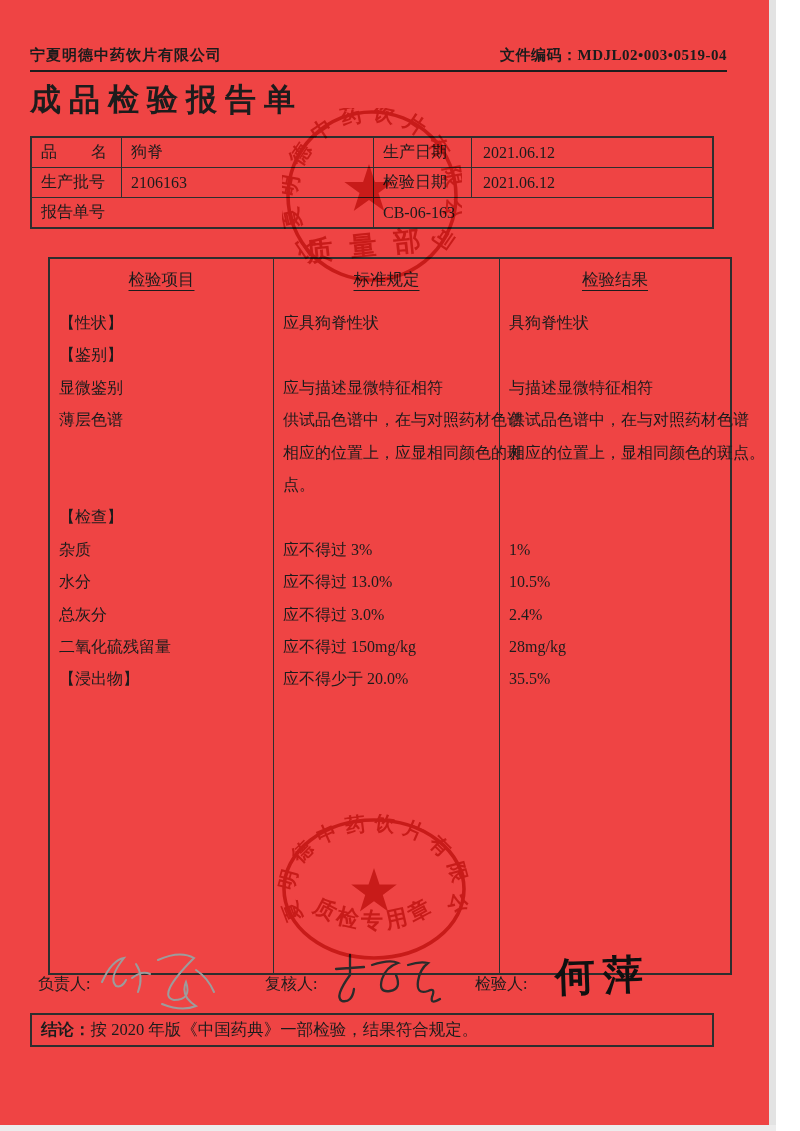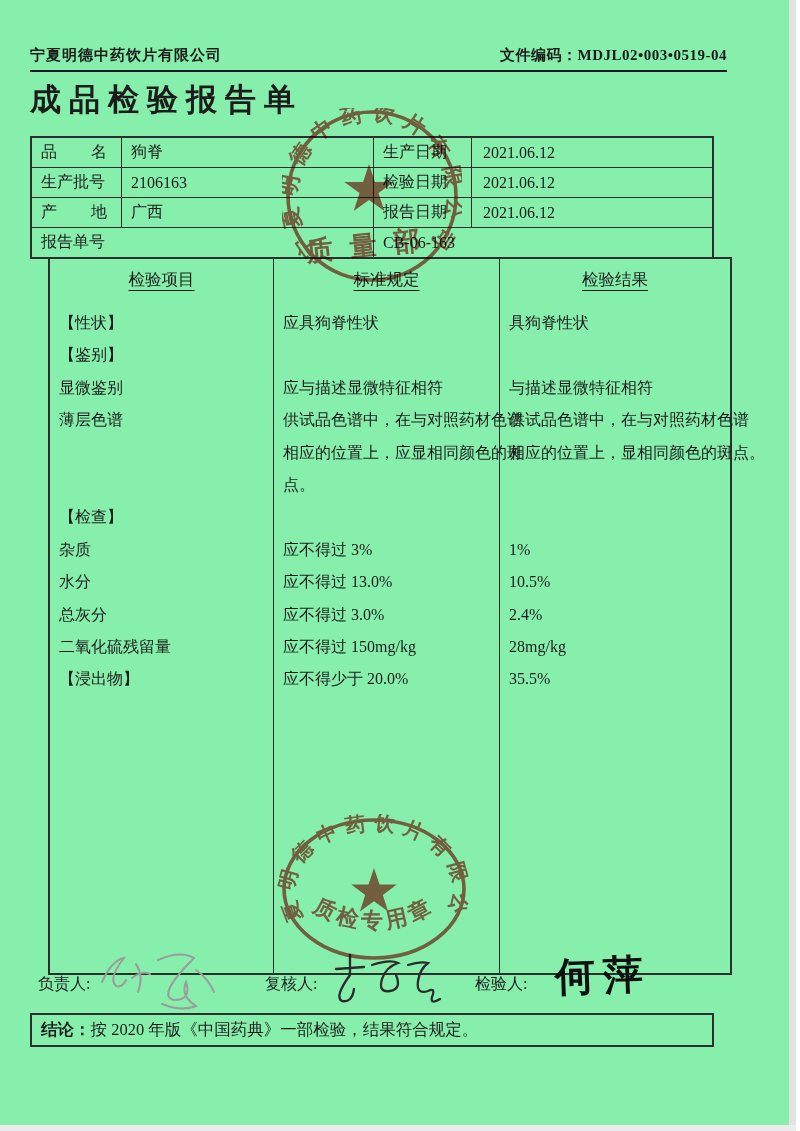--- a/index.html
+++ b/index.html
@@ -1,18 +1,18 @@
 <!DOCTYPE html>
 <html><head>
 <meta charset="utf-8">
 <style>
   html,body{margin:0;padding:0;background:#ffffff;}
   .page{
-    position:relative;width:776px;height:1131px;background:#86efac;overflow:hidden;
-    font-family:"Liberation Serif", serif;color:#1c1c1c;padding-left:20px;
+    position:relative;width:776px;height:1131px;background:#ef4444;overflow:hidden;
+    font-family:"Liberation Serif", serif;color:#1c1c1c;
   }
   .scan-edge-r{position:absolute;top:0;right:0;width:7px;height:100%;background:#e3e3e3;}
   .scan-edge-b{position:absolute;left:0;bottom:0;width:100%;height:6px;background:#ececec;}
 
   
   .hdr{position:absolute;top:46px;left:30px;width:697px;display:flex;justify-content:space-between;align-items:flex-end;}
   .hdr .company{font-family:"Liberation Sans",sans-serif;font-weight:bold;font-size:15px;letter-spacing:1px;}
   .hdr .filecode{font-size:15px;font-weight:bold;letter-spacing:.5px;}
   .hdr-rule{position:absolute;top:70px;left:30px;width:697px;height:2px;background:#1d1d1d;}
 
@@ -81,26 +81,20 @@
           <td class="lbl2">生产日期</td>
           <td class="valdate">2021.06.12</td>
         </tr>
         <tr>
           <td class="lbl">生产批号</td>
           <td class="val1">2106163</td>
           <td class="lbl2">检验日期</td>
           <td class="valdate">2021.06.12</td>
         </tr>
         <tr>
-          <td class="lbl spread">产地</td>
-          <td class="val1">广西</td>
-          <td class="lbl2">报告日期</td>
-          <td class="valdate">2021.06.12</td>
-        </tr>
-        <tr>
           <td colspan="2">报告单号</td>
           <td colspan="2">CB-06-163</td>
         </tr>
       </tbody>
   </table>
 
   <div class="main-table">
     <div class="mt-col c1">
       <div class="mt-head"><span>检验项目</span></div>
       <div class="mt-body">

